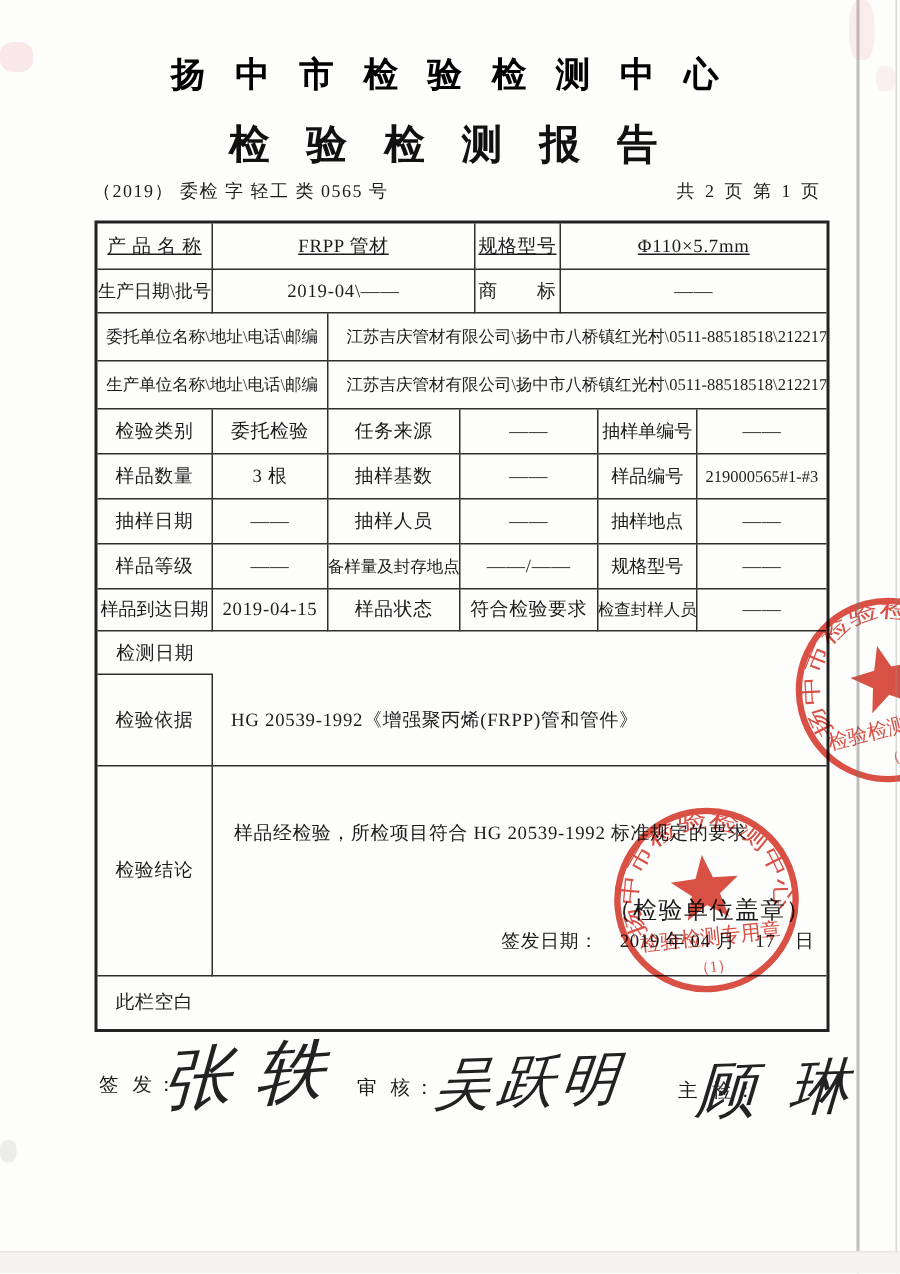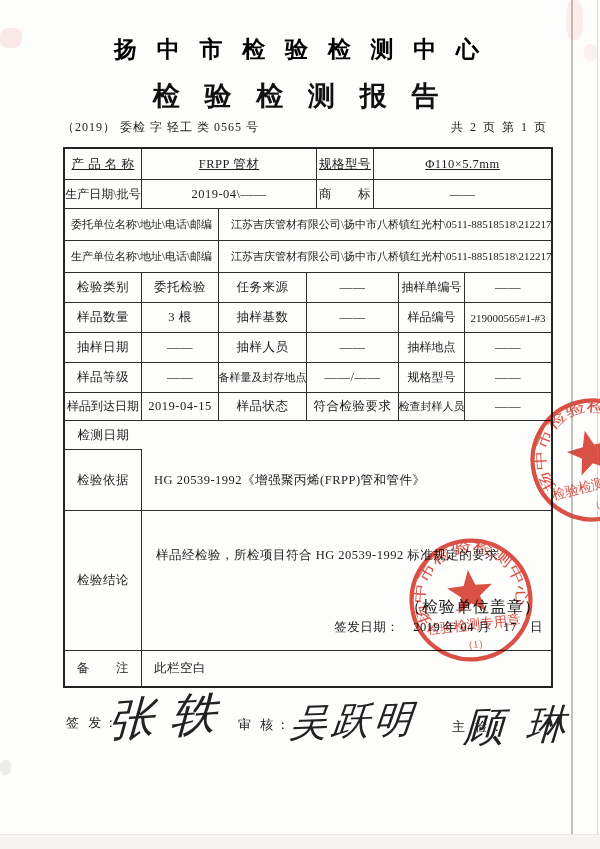--- a/index.html
+++ b/index.html
@@ -159,21 +159,20 @@
     <div class="tr r2">
       <div class="td hh">检验结论</div>
       <div class="td hh concl">
         <span class="concl-text">样品经检验，所检项目符合 HG 20539-1992 标准规定的要求</span>
         <span class="seal-note">（检验单位盖章）</span>
         <span class="issue-line"><span>签发日期：</span><span class="gap"></span><span>2019 年 04 月　17　日</span></span>
       </div>
     </div>
 
     <div class="tr r2">
-      <div class="td hi">备　　注</div>
       <div class="td hi left">此栏空白</div>
     </div>
 
   </div>
 
   <span class="sig-label sig-issue-label">签 发：</span>
   <span class="sig-name sig-issue-name">张轶</span>
   <span class="sig-label sig-review-label">审 核：</span>
   <span class="sig-name sig-review-name">吴跃明</span>
   <span class="sig-label sig-chief-label">主 检：</span>

